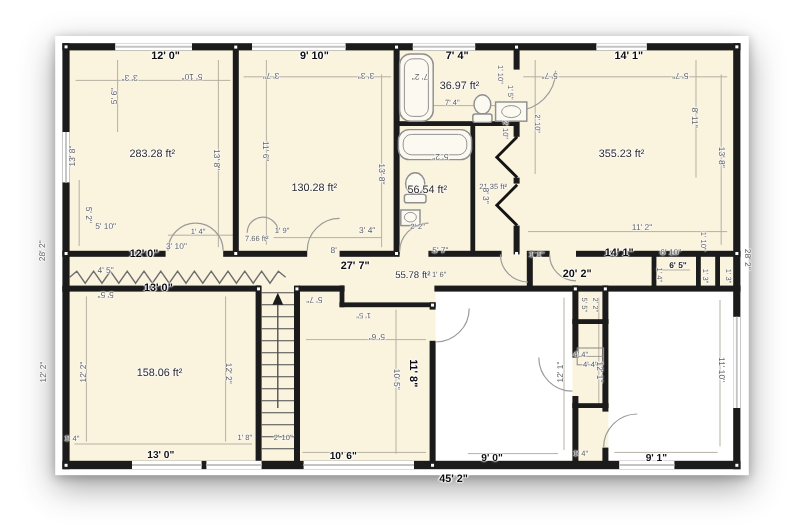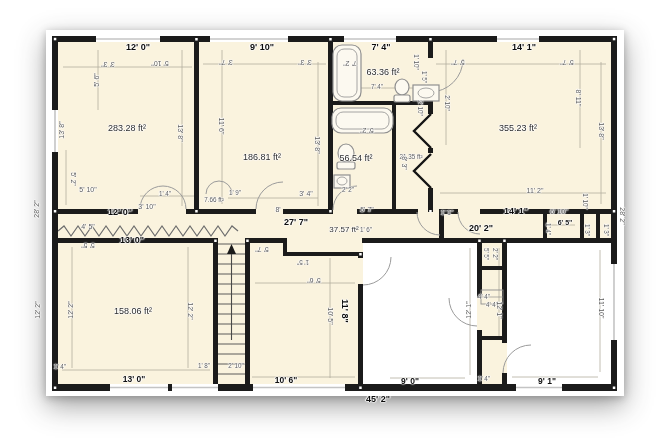--- a/index.html
+++ b/index.html
@@ -203,26 +203,26 @@
           <line x1="218" y1="354" x2="245" y2="354"></line>
         <line x1="218" y1="364" x2="245" y2="364"></line>
           <line x1="218" y1="374" x2="245" y2="374"></line>
         <line x1="231.5" y1="252" x2="231.5" y2="340" stroke-width="1.1"></line>
       </g>
       <polygon points="227,254 236,254 231.5,244" fill="#1b1b1b"></polygon>
     </g>
   </svg>
 
   <div class="lbl a" style="left:127px;top:128px">283.28 ft²</div>
-  <div class="lbl a" style="left:262px;top:157px">186.81 ft²</div>
-  <div class="lbl a" style="left:383px;top:72px">63.36 ft²</div>
+  <div class="lbl a" style="left:262px;top:157px">130.28 ft²</div>
+  <div class="lbl a" style="left:383px;top:72px">36.97 ft²</div>
   <div class="lbl a" style="left:356px;top:158px">56.54 ft²</div>
   <div class="lbl t" style="left:411px;top:157px">21.35 ft²</div>
   <div class="lbl a" style="left:518px;top:128px">355.23 ft²</div>
-  <div class="lbl" style="left:344px;top:230px;font-size:8px;color:#333">37.57 ft²</div>
+  <div class="lbl" style="left:344px;top:230px;font-size:8px;color:#333">55.78 ft²</div>
   <div class="lbl t" style="left:214px;top:200px">7.66 ft²</div>
   <div class="lbl a" style="left:133px;top:311px">158.06 ft²</div>
 
   <div class="lbl b" style="left:138px;top:47px">12' 0"</div>
   <div class="lbl b" style="left:262px;top:47px">9' 10"</div>
   <div class="lbl b" style="left:381px;top:47px">7' 4"</div>
   <div class="lbl b" style="left:524px;top:47px">14' 1"</div>
   <div class="lbl b" style="left:120px;top:212px">12' 0"</div>
   <div class="lbl b" style="left:132px;top:240px">13' 0"</div>
   <div class="lbl b" style="left:296px;top:222px">27' 7"</div>

